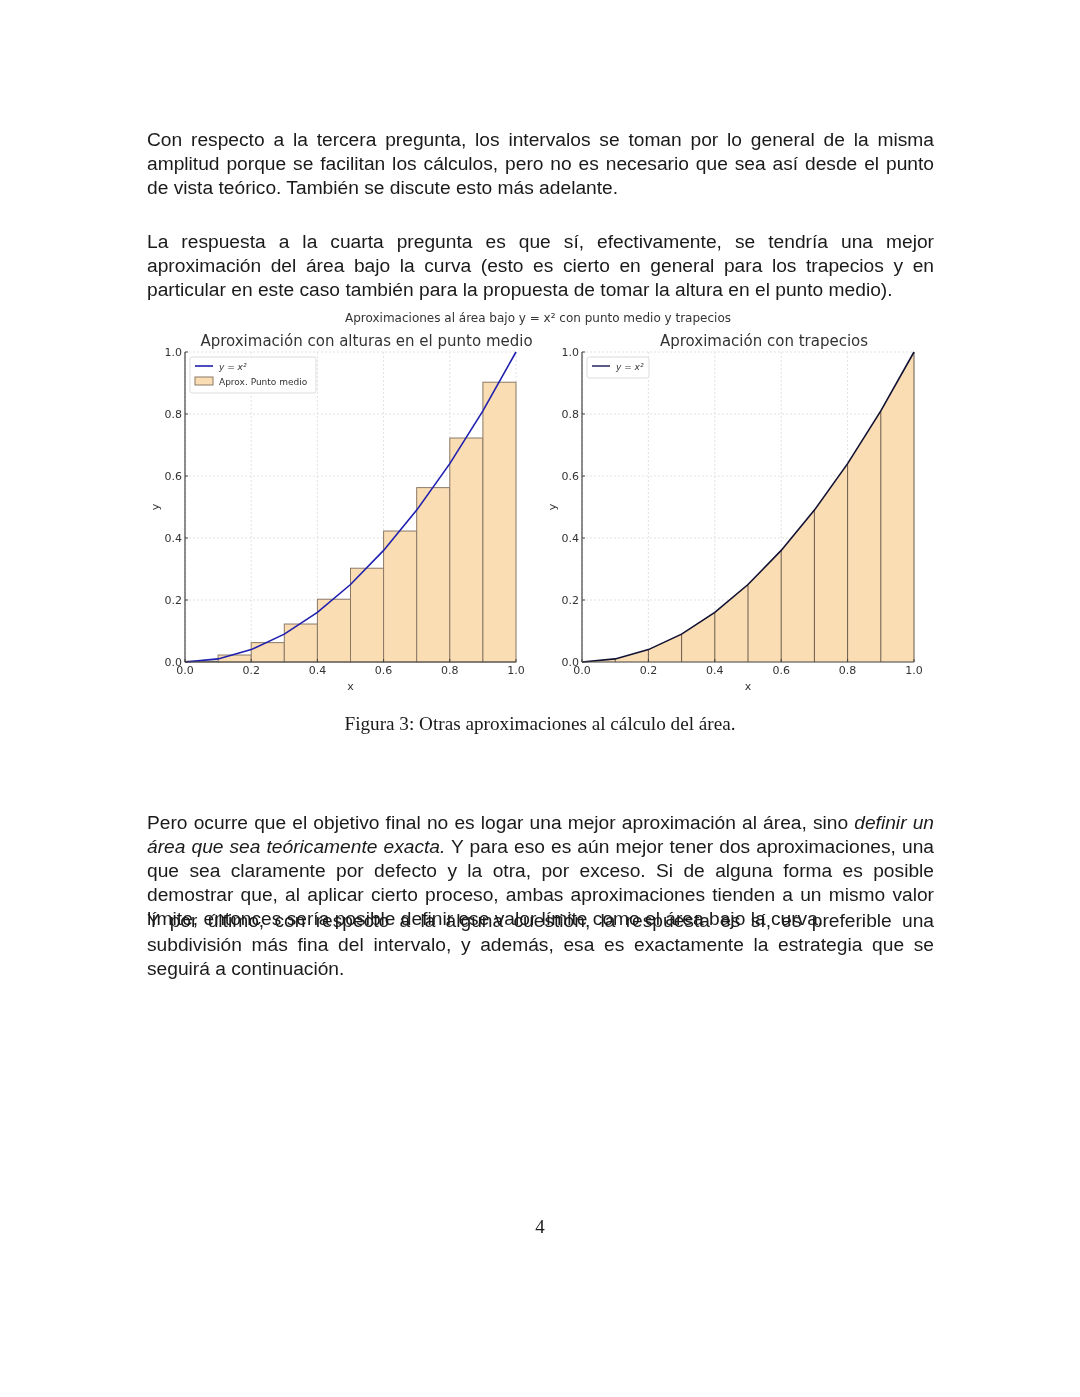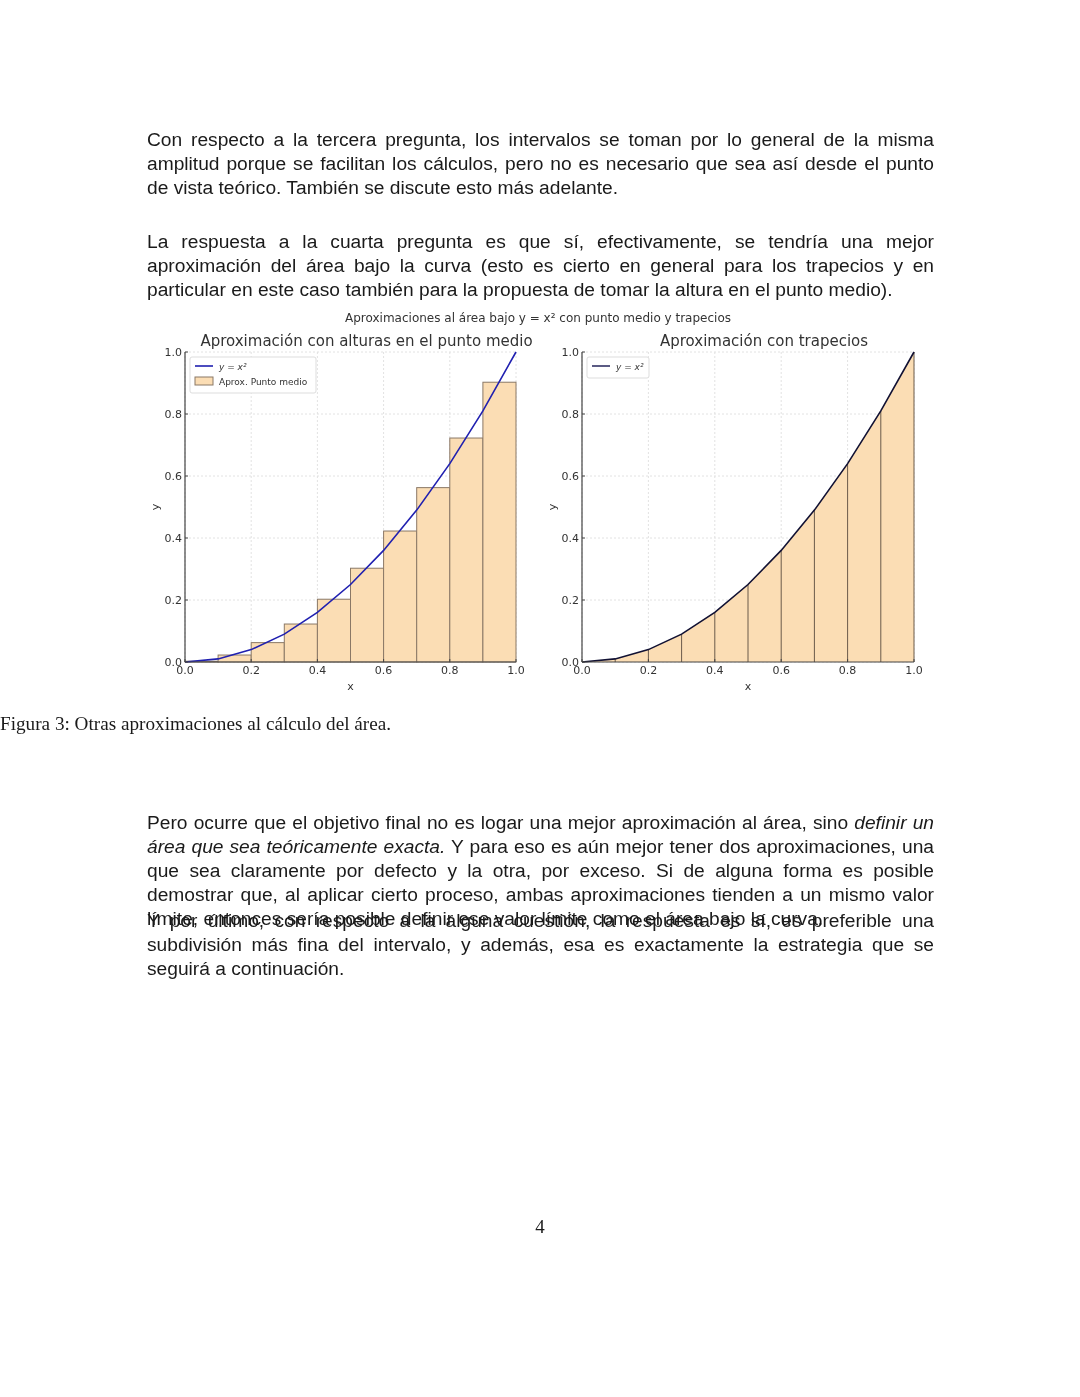--- a/index.html
+++ b/index.html
@@ -6,21 +6,21 @@
   body { width: 1080px; height: 1397px; position: relative; overflow: hidden;
          font-family: "DejaVu Serif", "Liberation Serif", serif; color: #1a1a1a; }
   .para { position: absolute; left: 147px; width: 787px; font-family: Liberation Sans, sans-serif;
           font-size: 19.2px; line-height: 24px; text-align: justify; margin: 0; }
   .para em { font-style: italic; }
   #p1 { top: 128px; }
   #p2 { top: 198px; margin-top: 32px; }
   #p3 { top: 811px; }
   #p4 { top: 909px; }
   #figure { position: absolute; left: 136px; top: 300px; width: 800px; height: 400px; }
-  #caption { position: absolute; left: 0; width: 1080px; top: 713px; text-align: left;
+  #caption { position: absolute; left: 0; width: 1080px; top: 713px; text-align: center;
              font-family: "Liberation Serif", "DejaVu Serif", serif; font-size: 19.2px; }
   #pagenum { position: absolute; left: 0; width: 1080px; top: 1216px; text-align: center;
              font-family: "Liberation Serif", "DejaVu Serif", serif; font-size: 19px; }
   svg text { font-family: "DejaVu Sans", sans-serif; fill: #333; }
 </style>
 </head>
 <body>
 
 <p class="para" id="p1">Con respecto a la tercera pregunta, los intervalos se toman por lo general de la misma amplitud porque se facilitan los cálculos, pero no es necesario que sea así desde el punto de vista teórico. También se discute esto más adelante.</p>
 <p class="para" id="p2">La respuesta a la cuarta pregunta es que sí, efectivamente, se tendría una mejor aproximación del área bajo la curva (esto es cierto en general para los trapecios y en particular en este caso también para la propuesta de tomar la altura en el punto medio).</p>

